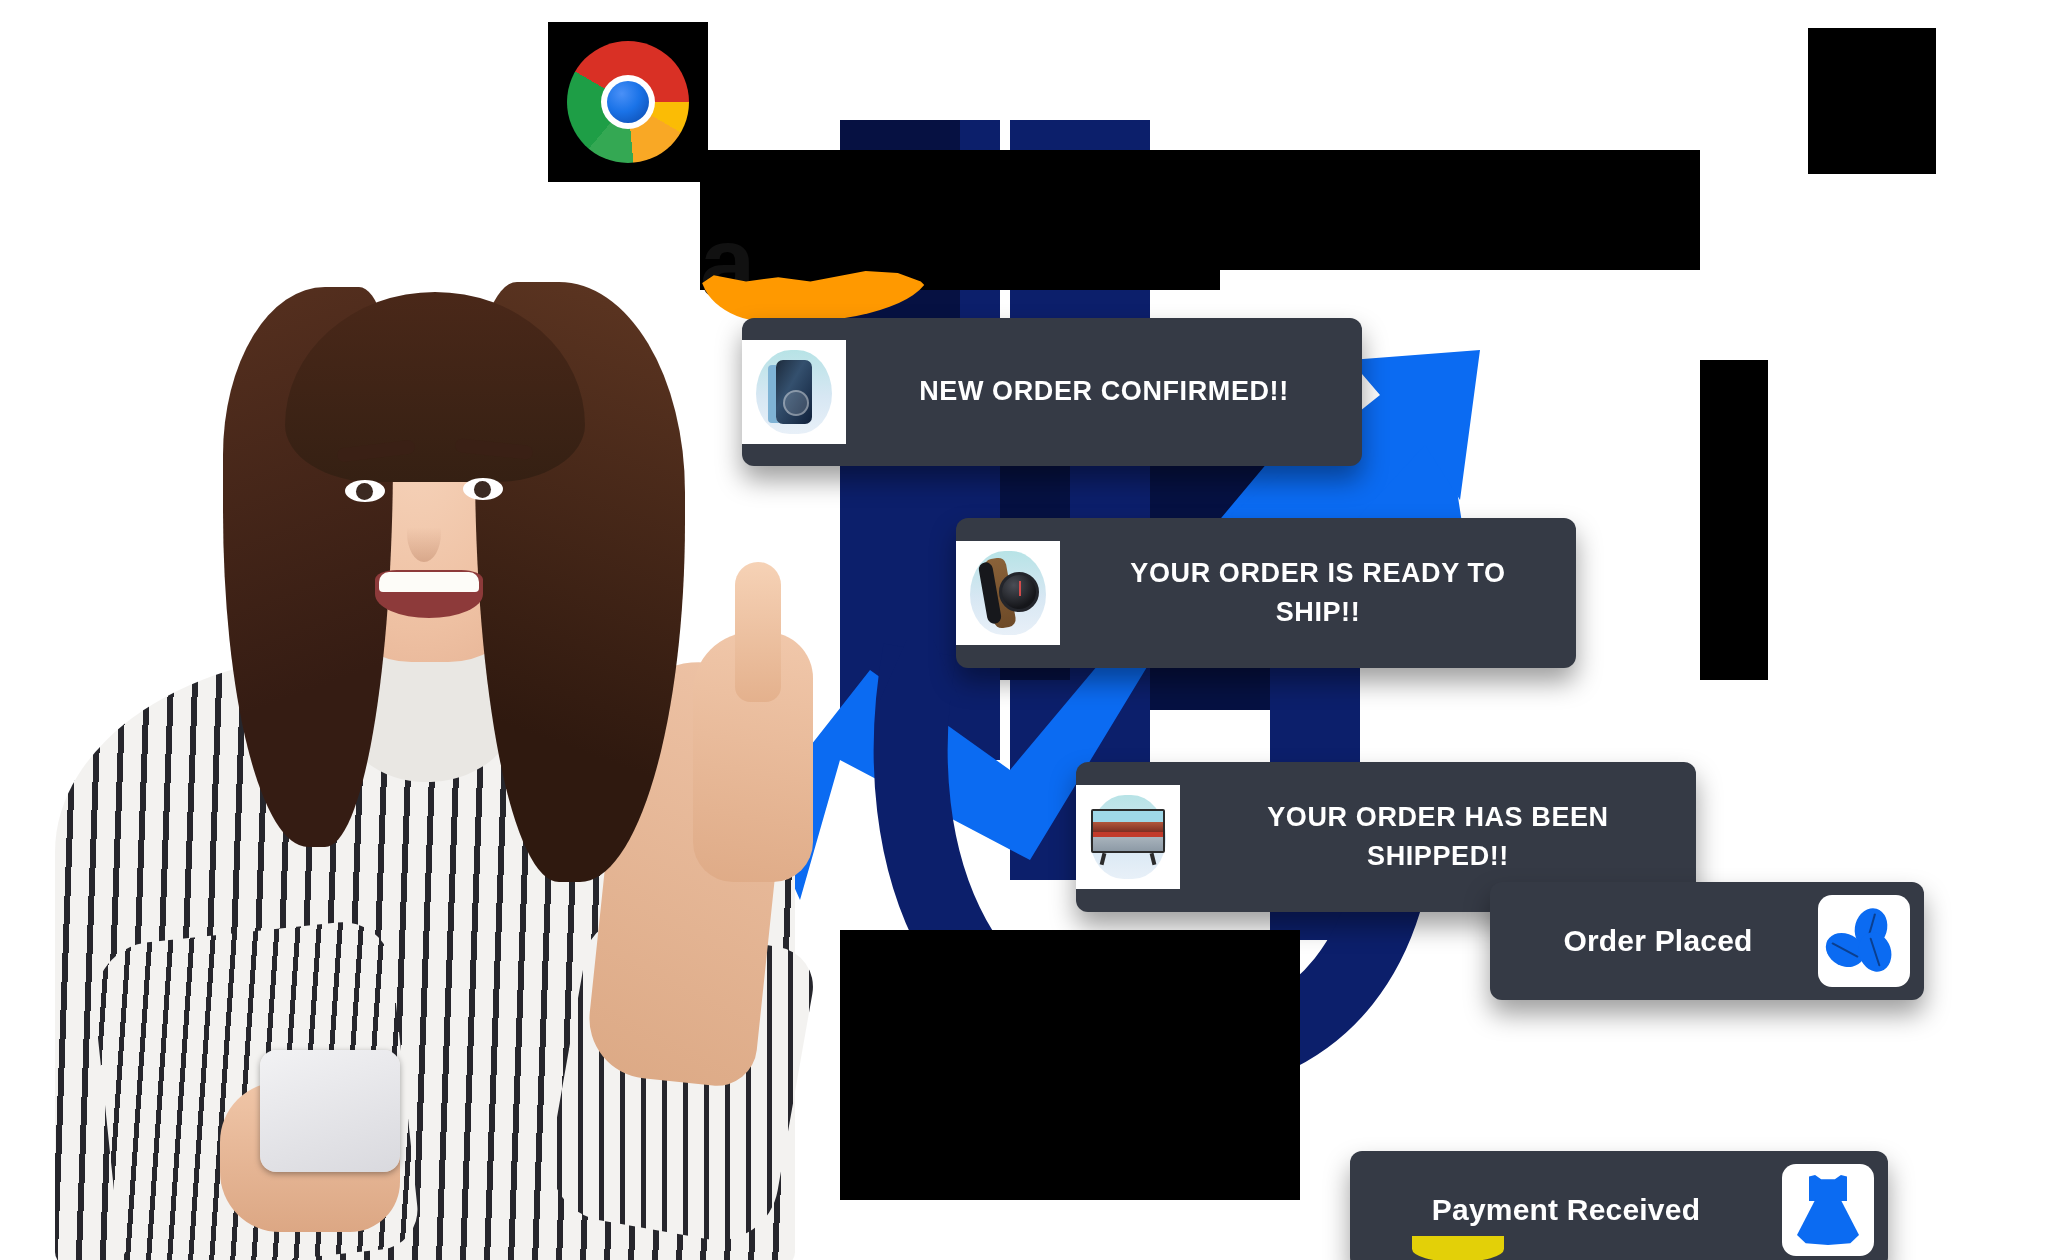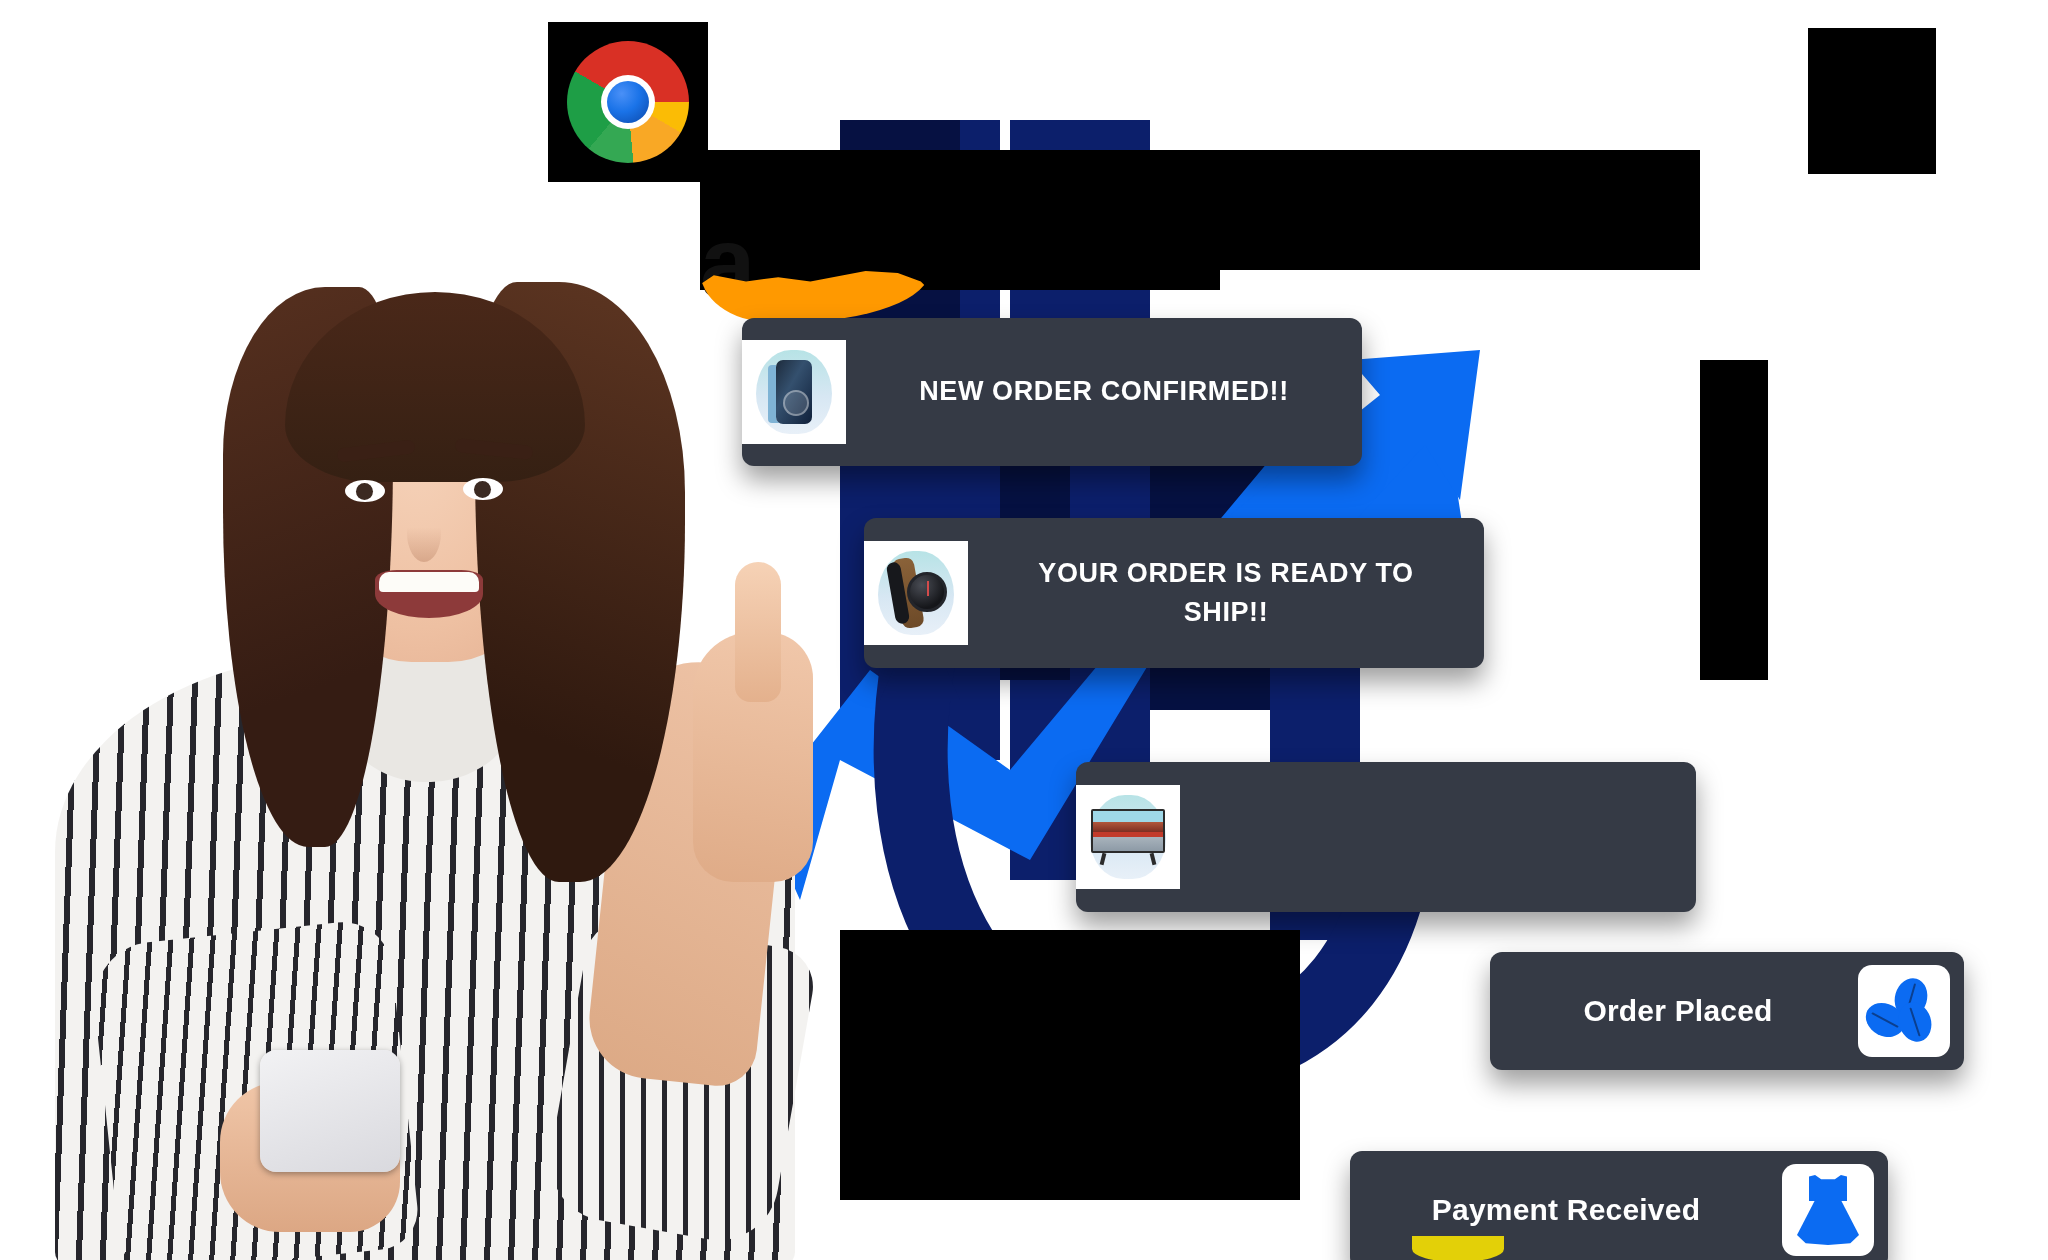--- a/index.html
+++ b/index.html
@@ -334,21 +334,21 @@
   <div class="card" style="left:742px; top:318px; width:620px; height:148px;">
     <div class="thumb">
       <div class="prod">
         <span class="halo"></span>
         <span class="ph-body"></span>
       </div>
     </div>
     <div class="label">NEW ORDER CONFIRMED!!</div>
   </div>
 
-  <div class="card" style="left:864px; top:518px; width:620px; height:150px;">
+  <div class="card" style="left:956px; top:518px; width:620px; height:150px;">
     <div class="thumb">
       <div class="prod">
         <span class="halo"></span>
         <span class="wt">
           <i class="strap"></i>
             <i class="strap2"></i>
             <i class="dial"></i>
         </span>
       </div>
     </div>
@@ -359,23 +359,24 @@
     <div class="thumb">
       <div class="prod">
         <span class="halo"></span>
         <span class="tv">
           <i class="screen"></i>
             <i class="foot-l"></i>
             <i class="foot-r"></i>
         </span>
       </div>
     </div>
-  </div>
-
-  <div class="card" style="left:1490px; top:952px; width:474px; height:118px;padding-left:8px;">
+    <div class="label">YOUR ORDER HAS BEEN SHIPPED!!</div>
+  </div>
+
+  <div class="card" style="left:1490px; top:882px; width:434px; height:118px;padding-left:8px;">
     <div class="label title-case">Order Placed</div>
     <div class="thumb rounded" style="width:92px; flex:0 0 92px; height:92px; margin-right:14px;">
       <span class="beans">
         <i class="b1"></i>
           <i class="b2"></i>
           <i class="b3"></i>
       </span>
     </div>
   </div>
 

